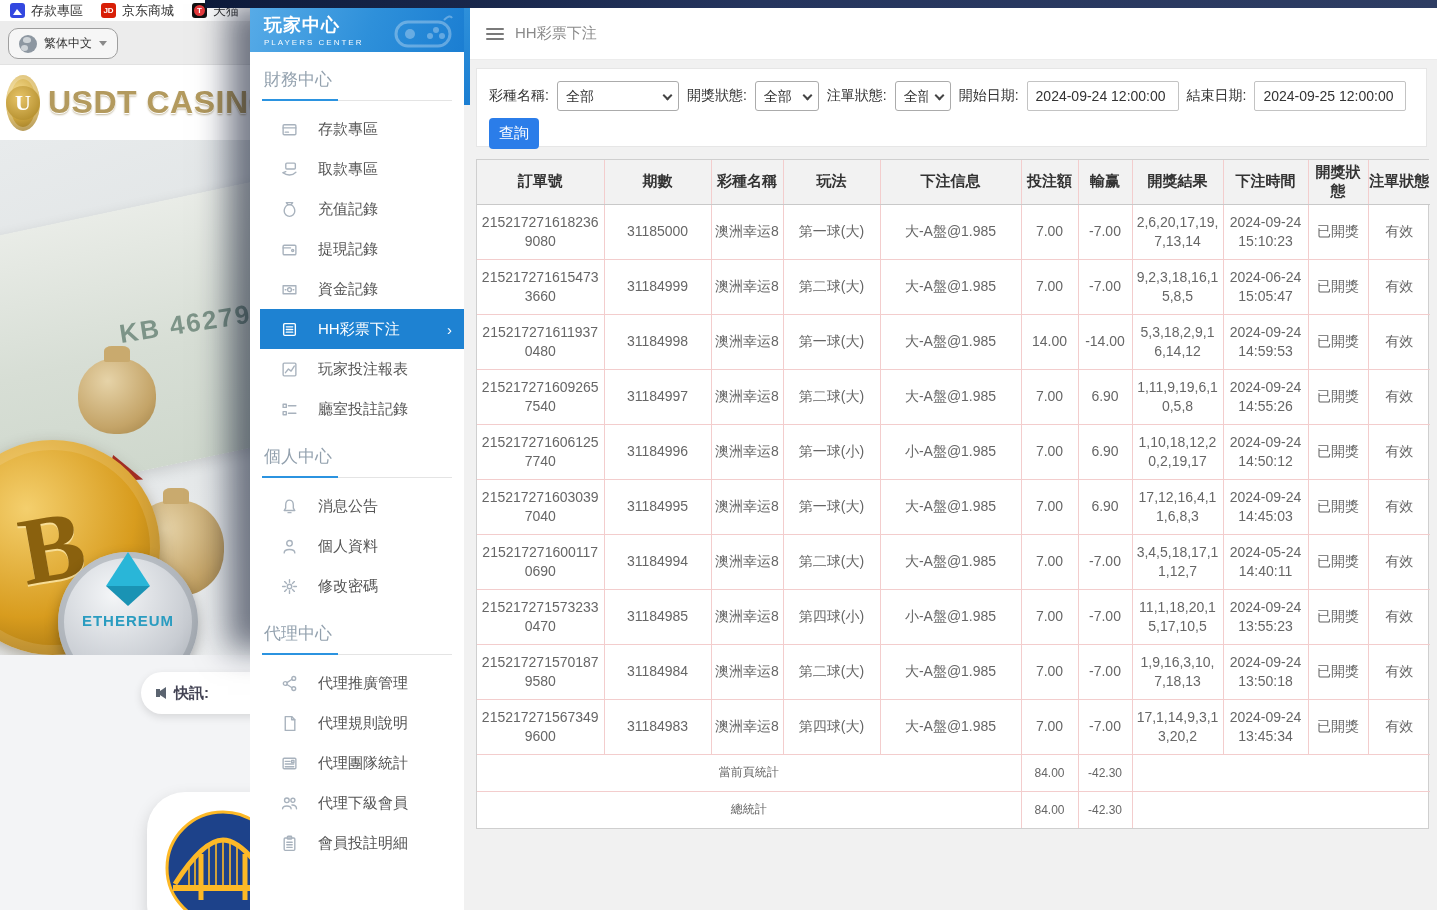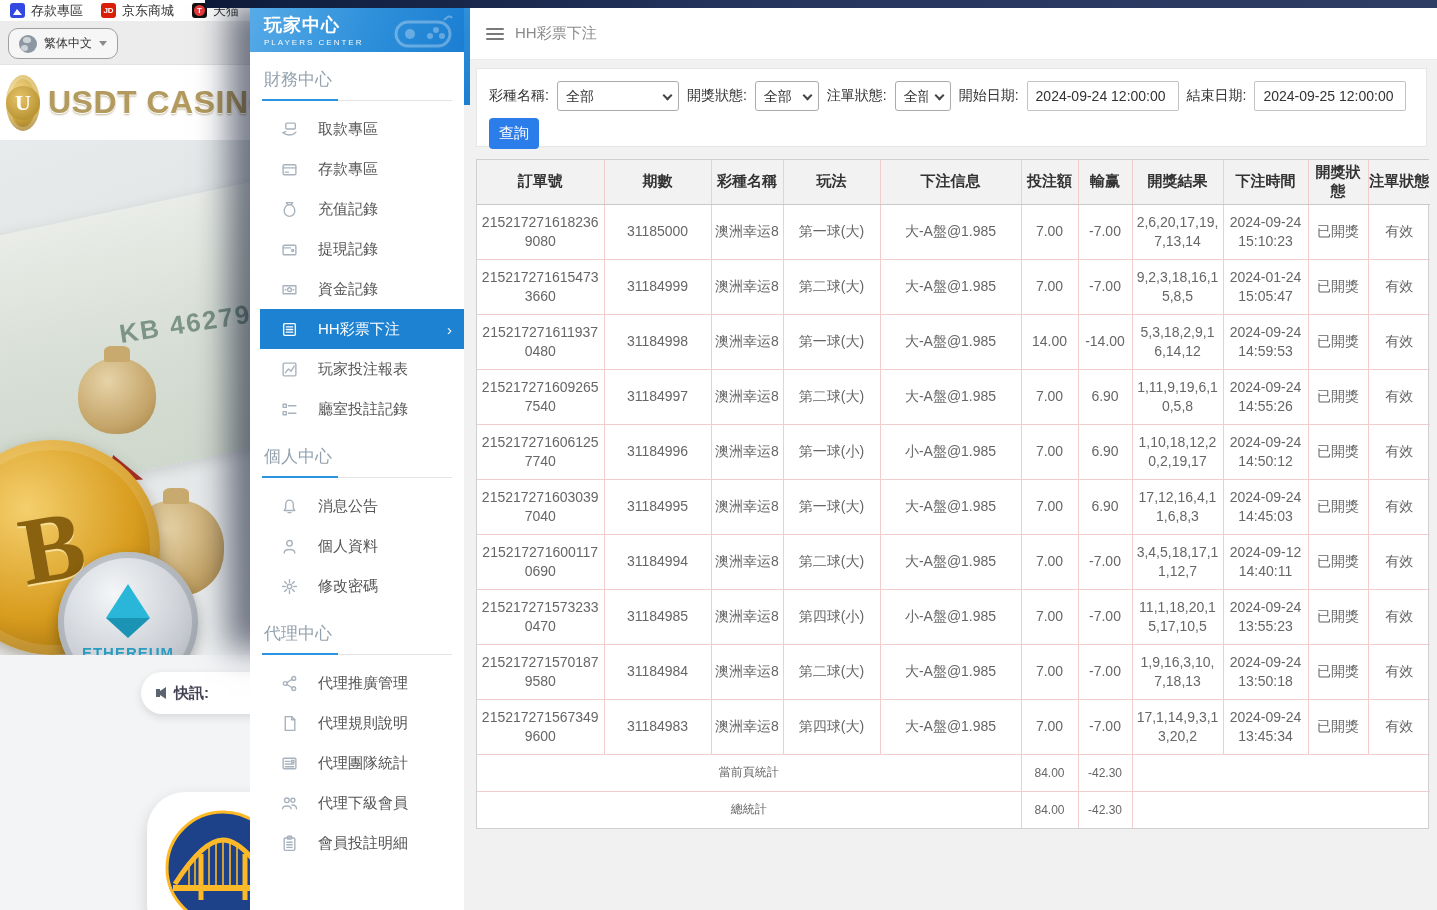--- a/index.html
+++ b/index.html
@@ -37,21 +37,21 @@
   .bag2 { left:128px; top:360px; width:96px; height:96px; }
   .coinstack { position:absolute; left:60px; top:345px; width:58px; height:110px; background:repeating-linear-gradient(180deg,#e8c35a 0 7px,#b88c25 7px 10px); border-radius:8px; box-shadow:0 3px 8px rgba(90,60,0,.3); }
   .coinstack::before { content:''; position:absolute; left:0; top:-6px; width:58px; height:14px; border-radius:50%; background:radial-gradient(circle at 40% 40%, #f4dd8c,#c79a2e); }
   .bow { position:absolute; left:55px; top:320px; width:0; height:0; border-style:solid; }
   .bow.l { border-width:14px 36px 14px 0; border-color:transparent #c23b30 transparent transparent; transform:rotate(-18deg); }
   .bow.r { left:108px; border-width:14px 0 14px 36px; border-color:transparent transparent transparent #a92f26; transform:rotate(18deg); }
   .gavel { position:absolute; left:8px; top:390px; width:92px; height:34px; border-radius:10px; transform:rotate(-28deg); background:linear-gradient(180deg,#b59a86,#6d5646); box-shadow:0 3px 6px rgba(0,0,0,.3); }
   .gavel::after { content:''; position:absolute; left:30px; top:26px; width:14px; height:90px; transform:rotate(14deg); background:linear-gradient(90deg,#8d7462,#55422f); border-radius:6px; }
   .btc { position:absolute; left:-55px; top:300px; width:215px; height:215px; border-radius:50%; background:radial-gradient(circle at 38% 32%, #f4cf6d, #d89c1e 55%, #7e5708); box-shadow:0 6px 16px rgba(60,40,0,.35), inset 0 0 0 10px rgba(255,255,255,.12); display:flex; align-items:center; justify-content:center; }
   .btc b { font-size:96px; color:#8a610e; text-shadow:0 2px 0 #f7dd96; transform:rotate(-10deg); font-family:"Liberation Serif",serif; }
-  .eth { position:absolute; left:58px; top:412px; width:140px; height:140px; border-radius:50%; background:radial-gradient(circle at 40% 30%, #f4f6f8, #c8ccd2 60%, #9aa0a8); box-shadow:0 6px 14px rgba(0,0,0,.3), inset 0 0 0 6px rgba(120,128,138,.35); display:flex; flex-direction:column; align-items:center; justify-content:center; gap:4px; }
+  .eth { position:absolute; left:58px; top:412px; width:140px; height:140px; border-radius:50%; background:radial-gradient(circle at 40% 30%, #f4f6f8, #c8ccd2 60%, #9aa0a8); box-shadow:0 6px 14px rgba(0,0,0,.3), inset 0 0 0 6px rgba(120,128,138,.35); display:flex; flex-direction:column; align-items:center; justify-content:flex-start; gap:4px; }
   .ethdiamond { width:0; height:0; border-left:22px solid transparent; border-right:22px solid transparent; border-bottom:34px solid #29b6d8; position:relative; }
   .ethdiamond::after { content:''; position:absolute; left:-22px; top:34px; width:0; height:0; border-left:22px solid transparent; border-right:22px solid transparent; border-top:20px solid #1a93b4; }
   .ethword { margin-top:22px; font-size:15px; font-weight:bold; letter-spacing:1px; color:#2a9cc0; }
   .bottomarea { position:absolute; left:0; top:655px; width:250px; height:255px; background:#f3f4f6; }
   .ticker { position:absolute; left:141px; top:672px; width:140px; height:42px; background:#fff; border-radius:21px; box-shadow:0 3px 8px rgba(0,0,0,.12); display:flex; align-items:center; gap:8px; padding-left:16px; font-size:15px; font-weight:bold; color:#445; }
   .speaker { width:0; height:0; border-top:6px solid transparent; border-bottom:6px solid transparent; border-right:9px solid #5b6470; position:relative; }
   .speaker::before { content:''; position:absolute; left:-1px; top:-4px; width:4px; height:8px; background:#5b6470; }
   .logocard { position:absolute; left:147px; top:792px; width:210px; height:150px; background:#fff; border-radius:38px; box-shadow:0 6px 16px rgba(0,0,0,.15); }
   .bridgecircle { position:absolute; left:18px; top:18px; }
 
@@ -201,36 +201,36 @@
           <circle cx="38" cy="24" r="3" fill="#fff"></circle>
         <path d="M52 8 q6 -6 8 -2" stroke="#fff" stroke-width="2" fill="none"></path>
       </svg>
     </div>
     <div id="sb-sections">
         <div class="sec-title">財務中心</div>
         <div class="sb-items">
           <div class="sb-item">
             <span class="ic">
               <svg viewBox="0 0 16 16" width="17" height="17" fill="none" stroke="currentColor" stroke-width="1.3" stroke-linecap="round" stroke-linejoin="round">
+                <rect x="2" y="3.5" width="12" height="9.5" rx="1"></rect>
+                <line x1="2" y1="6.5" x2="14" y2="6.5"></line>
+                <line x1="4" y1="10.5" x2="7" y2="10.5"></line>
+              </svg>
+            </span>
+            <span>存款專區</span>
+          </div>
+          <div class="sb-item">
+            <span class="ic">
+              <svg viewBox="0 0 16 16" width="17" height="17" fill="none" stroke="currentColor" stroke-width="1.3" stroke-linecap="round" stroke-linejoin="round">
                 <rect x="4.5" y="2" width="9" height="5.5" rx="1"></rect>
                 <path d="M2 11 c3.5 3 8.5 3 12 -0.5"></path>
                 <path d="M2 11 l2.5 -1"></path>
               </svg>
             </span>
             <span>取款專區</span>
-          </div>
-          <div class="sb-item">
-            <span class="ic">
-              <svg viewBox="0 0 16 16" width="17" height="17" fill="none" stroke="currentColor" stroke-width="1.3" stroke-linecap="round" stroke-linejoin="round">
-                <rect x="2" y="3.5" width="12" height="9.5" rx="1"></rect>
-                <line x1="2" y1="6.5" x2="14" y2="6.5"></line>
-                <line x1="4" y1="10.5" x2="7" y2="10.5"></line>
-              </svg>
-            </span>
-            <span>存款專區</span>
           </div>
           <div class="sb-item">
             <span class="ic">
               <svg viewBox="0 0 16 16" width="17" height="17" fill="none" stroke="currentColor" stroke-width="1.3" stroke-linecap="round" stroke-linejoin="round">
                 <path d="M6.5 3.5 L5 1.5 h6 L9.5 3.5"></path>
                 <path d="M6.5 3.5 h3 c2.5 1.5 3.5 3.5 3.5 6 a5 5 0 0 1 -10 0 c0 -2.5 1 -4.5 3.5 -6 z"></path>
               </svg>
             </span>
             <span>充值記錄</span>
           </div>
@@ -453,21 +453,21 @@
             </tr>
             <tr>
               <td>2152172716154733660</td>
               <td>31184999</td>
               <td>澳洲幸运8</td>
               <td>第二球(大)</td>
               <td>大-A盤@1.985</td>
               <td>7.00</td>
               <td>-7.00</td>
               <td>9,2,3,18,16,15,8,5</td>
-              <td>2024-01-24 15:05:47</td>
+              <td>2024-06-24 15:05:47</td>
               <td>已開獎</td>
               <td>有效</td>
             </tr>
             <tr>
               <td>2152172716119370480</td>
               <td>31184998</td>
               <td>澳洲幸运8</td>
               <td>第一球(大)</td>
               <td>大-A盤@1.985</td>
               <td>14.00</td>
@@ -518,21 +518,21 @@
             </tr>
             <tr>
               <td>2152172716001170690</td>
               <td>31184994</td>
               <td>澳洲幸运8</td>
               <td>第二球(大)</td>
               <td>大-A盤@1.985</td>
               <td>7.00</td>
               <td>-7.00</td>
               <td>3,4,5,18,17,11,12,7</td>
-              <td>2024-09-12 14:40:11</td>
+              <td>2024-05-24 14:40:11</td>
               <td>已開獎</td>
               <td>有效</td>
             </tr>
             <tr>
               <td>2152172715732330470</td>
               <td>31184985</td>
               <td>澳洲幸运8</td>
               <td>第四球(小)</td>
               <td>小-A盤@1.985</td>
               <td>7.00</td>

